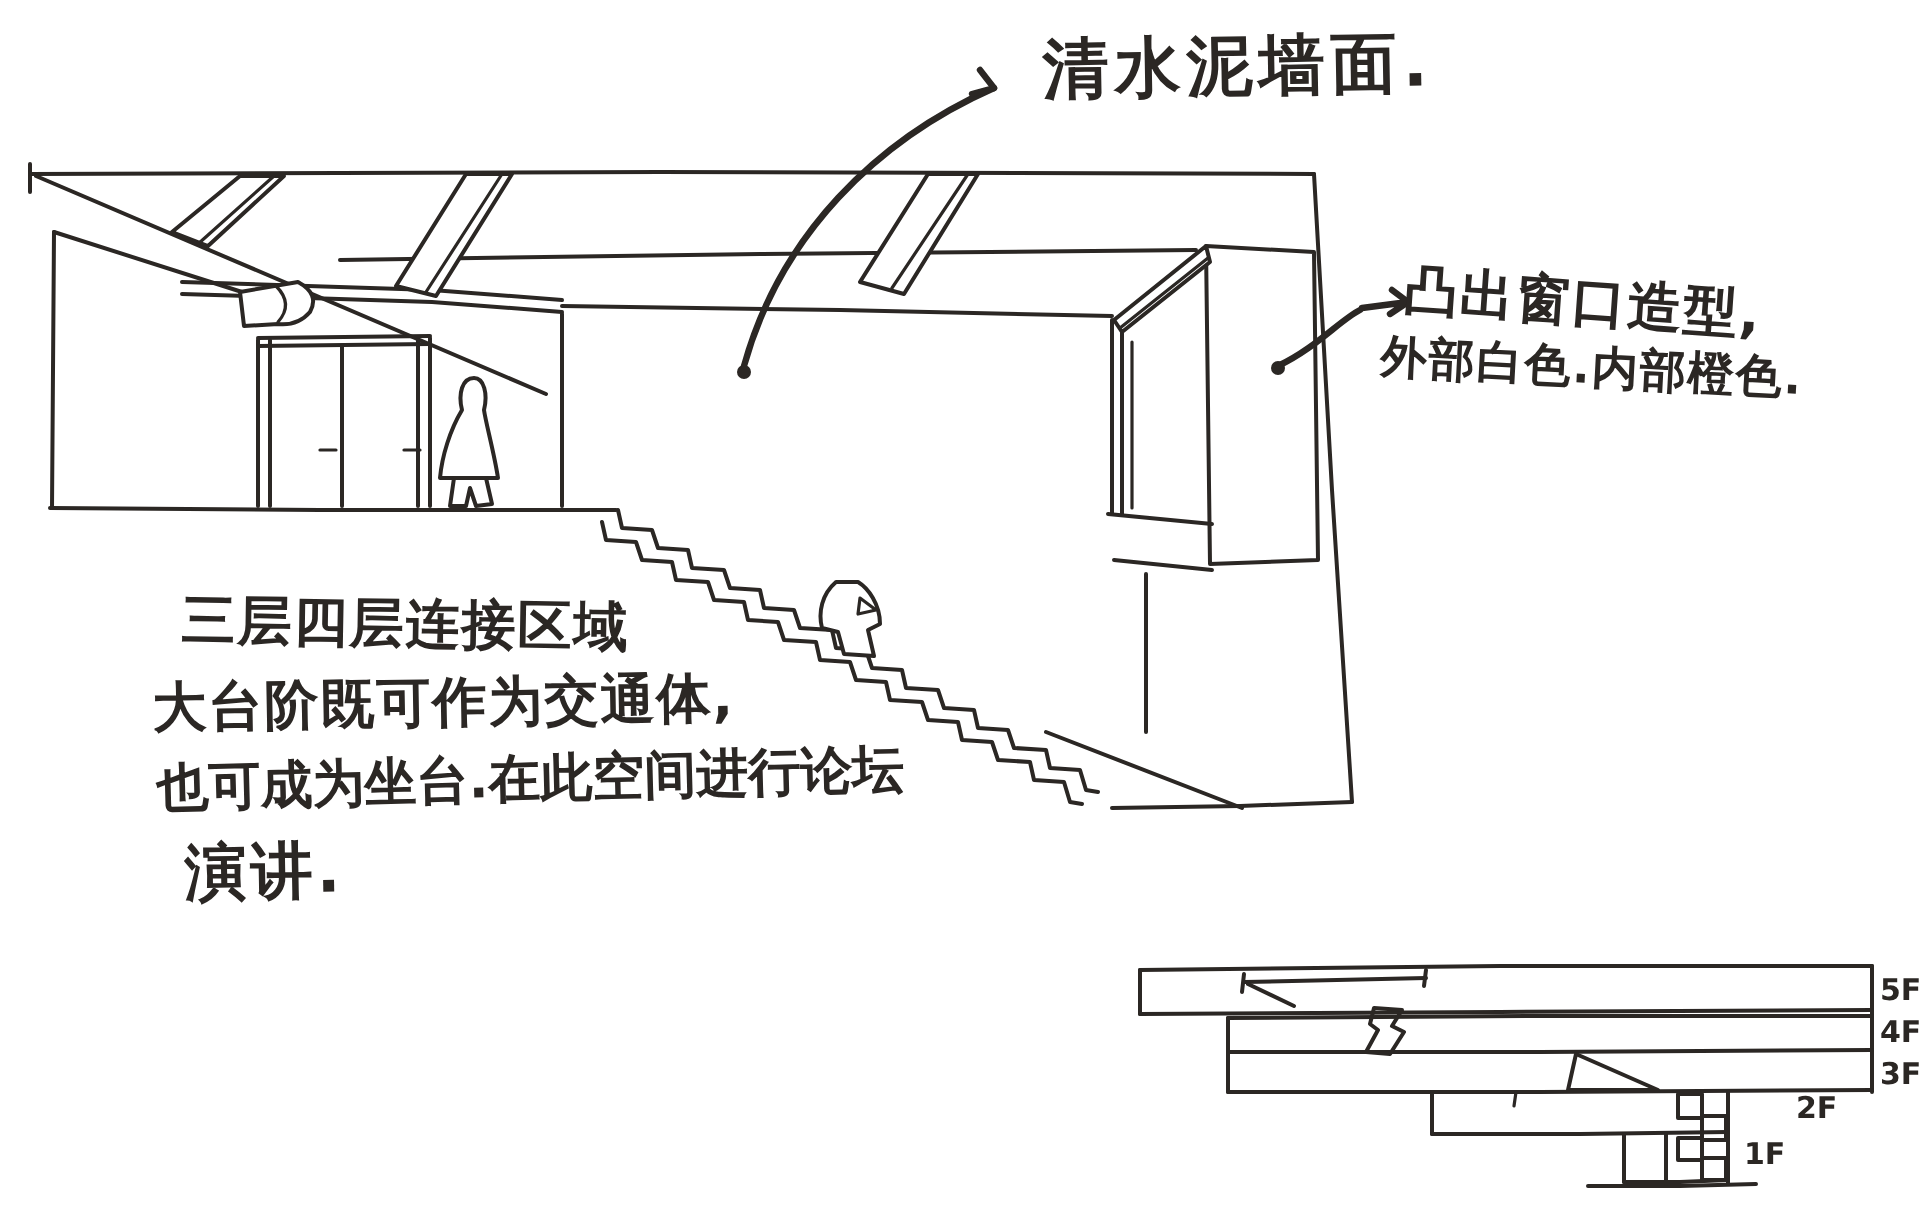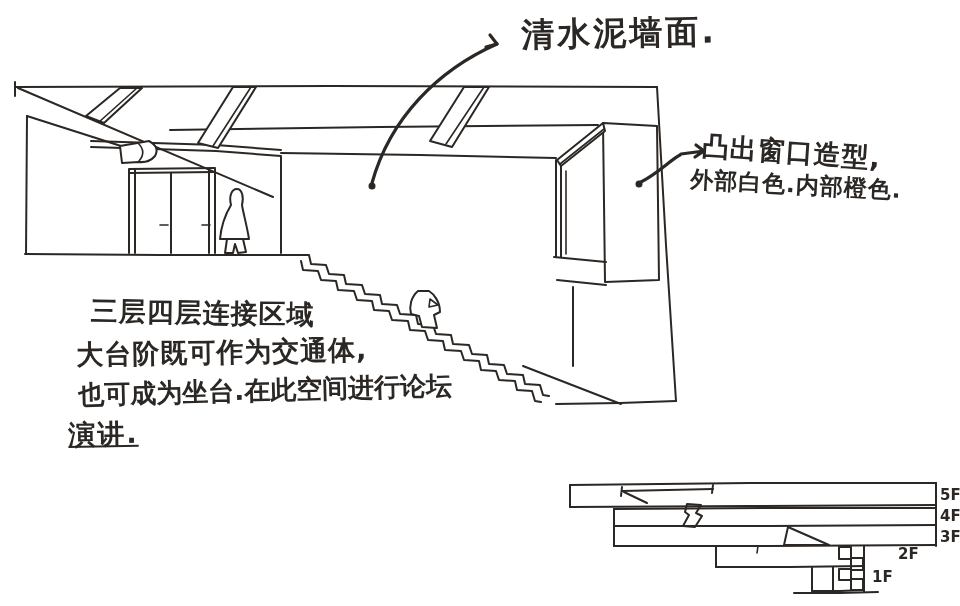--- a/index.html
+++ b/index.html
@@ -20,21 +20,21 @@
   .note{
     position:absolute;color:#2b2724;font-weight:700;white-space:nowrap;
     font-family:"DejaVu Sans",sans-serif;line-height:1.05;transform-origin:left top;
   }
   #wall-note{left:521px;top:18px;font-size:33px;letter-spacing:3px;transform:rotate(-1deg);}
   #win-note1{left:703px;top:132px;font-size:27px;letter-spacing:1px;transform:rotate(4deg);}
   #win-note2{left:691px;top:167px;font-size:23px;letter-spacing:1px;transform:rotate(3deg);}
   #stair-note-1{left:91px;top:297px;font-size:27px;letter-spacing:1px;transform:rotate(1deg);}
   #stair-note-2{left:76px;top:341px;font-size:27px;letter-spacing:1px;transform:rotate(-1deg);}
   #stair-note-3{left:78px;top:382px;font-size:26px;transform:rotate(-1.5deg);}
-  #stair-note-4{left:68px;top:421px;font-size:27px;letter-spacing:2px;transform:rotate(-1deg);text-decoration:underline;}
+  #stair-note-4{left:92px;top:421px;font-size:31px;letter-spacing:2px;transform:rotate(-1deg);}
 </style>
 </head>
 <body>
 
 <div id="stage">
 
   <svg id="sketch-svg" viewBox="0 0 960 606" xmlns="http://www.w3.org/2000/svg">
     <defs>
       <pattern id="hred" width="5" height="5" patternUnits="userSpaceOnUse" patternTransform="rotate(45)">
         <rect width="5" height="5" fill="#ffffff" stroke="none"></rect>

